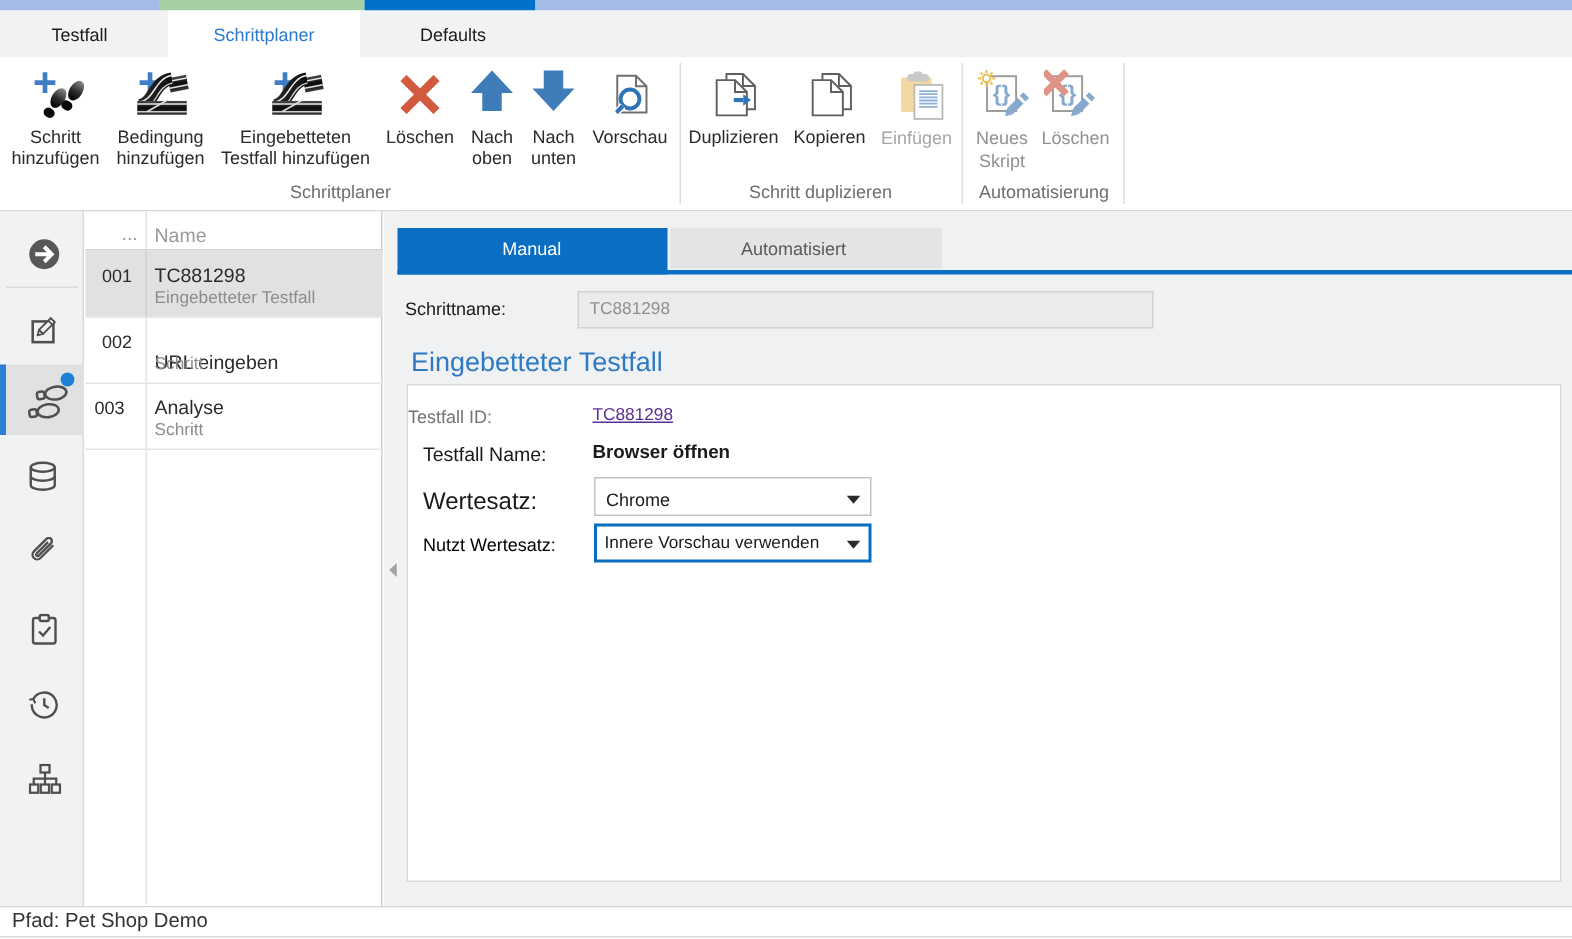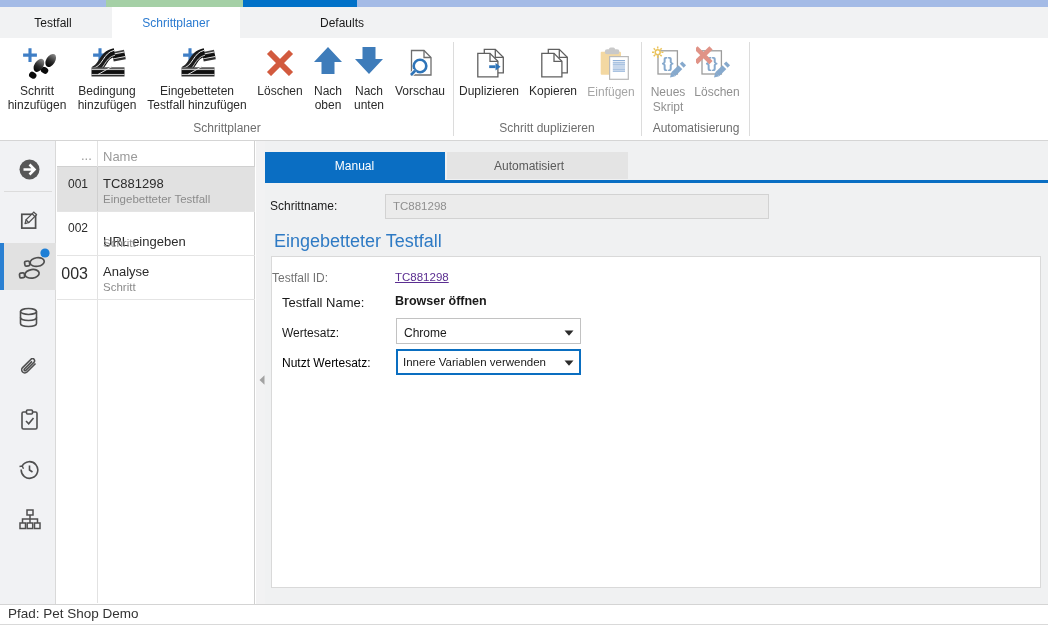--- a/index.html
+++ b/index.html
@@ -15,21 +15,21 @@
 
 <div class="abs" style="left:0;top:0;width:106px;height:7px;background:#a4bbe6"></div>
 <div class="abs" style="left:106px;top:0;width:137px;height:7px;background:#a5d0a6"></div>
 <div class="abs" style="left:243px;top:0;width:113.5px;height:7px;background:#0071c8"></div>
 <div class="abs" style="left:356.5px;top:0;width:691.5px;height:7px;background:#a4bbe6"></div>
 
 <div class="abs" style="left:0;top:7px;width:1048px;height:31px;background:#f1f2f3"></div>
 <div class="abs" style="left:112px;top:7px;width:128px;height:31px;background:#ffffff"></div>
 <div class="abs" style="left:0;top:16px;width:106px;text-align:center;font-size:12px;color:#1a1a1a">Testfall</div>
 <div class="abs" style="left:112px;top:16px;width:128px;text-align:center;font-size:12px;color:#2a7ad0">Schrittplaner</div>
-<div class="abs" style="left:240px;top:16px;width:124px;text-align:right;font-size:12px;color:#1a1a1a">Defaults</div>
+<div class="abs" style="left:240px;top:16px;width:124px;text-align:center;font-size:12px;color:#1a1a1a">Defaults</div>
 
 <div class="abs" style="left:0;top:38px;width:1048px;height:103px;background:#ffffff;border-bottom:1px solid #d5d5d5"></div>
 
 <svg class="abs" style="left:16px;top:42px" width="44" height="40" viewBox="0 0 44 40">
   <defs>
     <linearGradient id="fg" x1="0" y1="0" x2="0" y2="1">
       <stop offset="0" stop-color="#8a8a8a"></stop>
         <stop offset="0.55" stop-color="#2a2a2a"></stop>
         <stop offset="1" stop-color="#000000"></stop>
     </linearGradient>
@@ -278,21 +278,21 @@
 <div class="abs" style="left:58px;top:176.5px;width:30px;text-align:right;font-size:12px;color:#2b2b2b">001</div>
 <div class="abs" style="left:103px;top:176px;font-size:13px;color:#2b2b2b">TC881298</div>
 <div class="abs" style="left:103px;top:192.5px;font-size:11.5px;color:#8c8c8c">Eingebetteter Testfall</div>
 <div class="abs" style="left:57px;top:211px;width:198px;height:1px;background:#e4e4e4"></div>
 
 <div class="abs" style="left:58px;top:220.5px;width:30px;text-align:right;font-size:12px;color:#2b2b2b">002</div>
 <div class="abs" style="left:103px;top:234px;font-size:13px;color:#2b2b2b">URL eingeben</div>
 <div class="abs" style="left:103px;top:236.5px;font-size:11.5px;color:#8c8c8c">Schritt</div>
 <div class="abs" style="left:57px;top:255px;width:198px;height:1px;background:#e4e4e4"></div>
 
-<div class="abs" style="left:58px;top:264.5px;width:30px;text-align:right;font-size:16px;color:#2b2b2b">003</div>
+<div class="abs" style="left:58px;top:264.5px;width:30px;text-align:center;font-size:12px;color:#2b2b2b">003</div>
 <div class="abs" style="left:103px;top:264px;font-size:13px;color:#2b2b2b">Analyse</div>
 <div class="abs" style="left:103px;top:280.5px;font-size:11.5px;color:#8c8c8c">Schritt</div>
 <div class="abs" style="left:57px;top:299px;width:198px;height:1px;background:#e4e4e4"></div>
 
 <div class="abs" style="left:256px;top:141px;width:9px;height:463px;background:#f2f2f3"></div>
 <svg class="abs" style="left:259px;top:375px" width="6" height="10" viewBox="0 0 6 10">
   <path d="M5.5 0.3 L0.5 5 L5.5 9.7 Z" fill="#a2a2a2"></path>
 </svg>
 
 <div class="abs" style="left:265px;top:141px;width:783px;height:463px;background:#f0f1f2"></div>
@@ -309,30 +309,30 @@
 <div class="abs" style="left:274px;top:231px;font-size:18px;color:#2e7ac4">Eingebetteter Testfall</div>
 
 <div class="abs" style="left:271px;top:256px;width:770px;height:332px;background:#fff;border:1px solid #d9d9d9"></div>
 
 <div class="abs" style="left:272px;top:271px;font-size:12px;color:#737373">Testfall ID:</div>
 <div class="abs" style="left:395px;top:271px;font-size:11.5px;color:#5b2e91;text-decoration:underline">TC881298</div>
 
 <div class="abs" style="left:282px;top:295px;font-size:13px;color:#1a1a1a">Testfall Name:</div>
 <div class="abs" style="left:395px;top:294px;font-size:12.5px;font-weight:bold;color:#1a1a1a">Browser öffnen</div>
 
-<div class="abs" style="left:282px;top:326px;font-size:12px;color:#1a1a1a">Wertesatz:</div>
+<div class="abs" style="left:282px;top:326px;font-size:16px;color:#1a1a1a">Wertesatz:</div>
 <div class="abs" style="left:396px;top:318px;width:185px;height:26px;background:#fff;border:1px solid #c2c2c2"></div>
 <div class="abs" style="left:404px;top:326px;font-size:12px;color:#1a1a1a">Chrome</div>
 <svg class="abs" style="left:564px;top:330px" width="10" height="6" viewBox="0 0 10 6">
   <path d="M0.5 0.5 L9.5 0.5 L5 5.8 Z" fill="#2b2b2b"></path>
 </svg>
 
 <div class="abs" style="left:282px;top:356px;font-size:12px;color:#000000">Nutzt Wertesatz:</div>
 <div class="abs" style="left:396px;top:349px;width:185px;height:26px;background:#fff;border:2px solid #0a6ec0"></div>
-<div class="abs" style="left:403px;top:356px;font-size:11.5px;color:#1a1a1a">Innere Variablen verwenden</div>
+<div class="abs" style="left:403px;top:356px;font-size:11.5px;color:#1a1a1a">Innere Vorschau verwenden</div>
 <svg class="abs" style="left:564px;top:360px" width="10" height="6" viewBox="0 0 10 6">
   <path d="M0.5 0.5 L9.5 0.5 L5 5.8 Z" fill="#2b2b2b"></path>
 </svg>
 
 <div class="abs" style="left:0;top:604px;width:1048px;height:1px;background:#d4d4d4"></div>
 <div class="abs" style="left:0;top:605px;width:1048px;height:21px;background:#fff"></div>
 <div class="abs" style="left:8px;top:606px;font-size:13.5px;color:#333">Pfad: Pet Shop Demo</div>
 <div class="abs" style="left:0;top:624px;width:1048px;height:1px;background:#d9d9d9"></div>
 
 </body></html>

